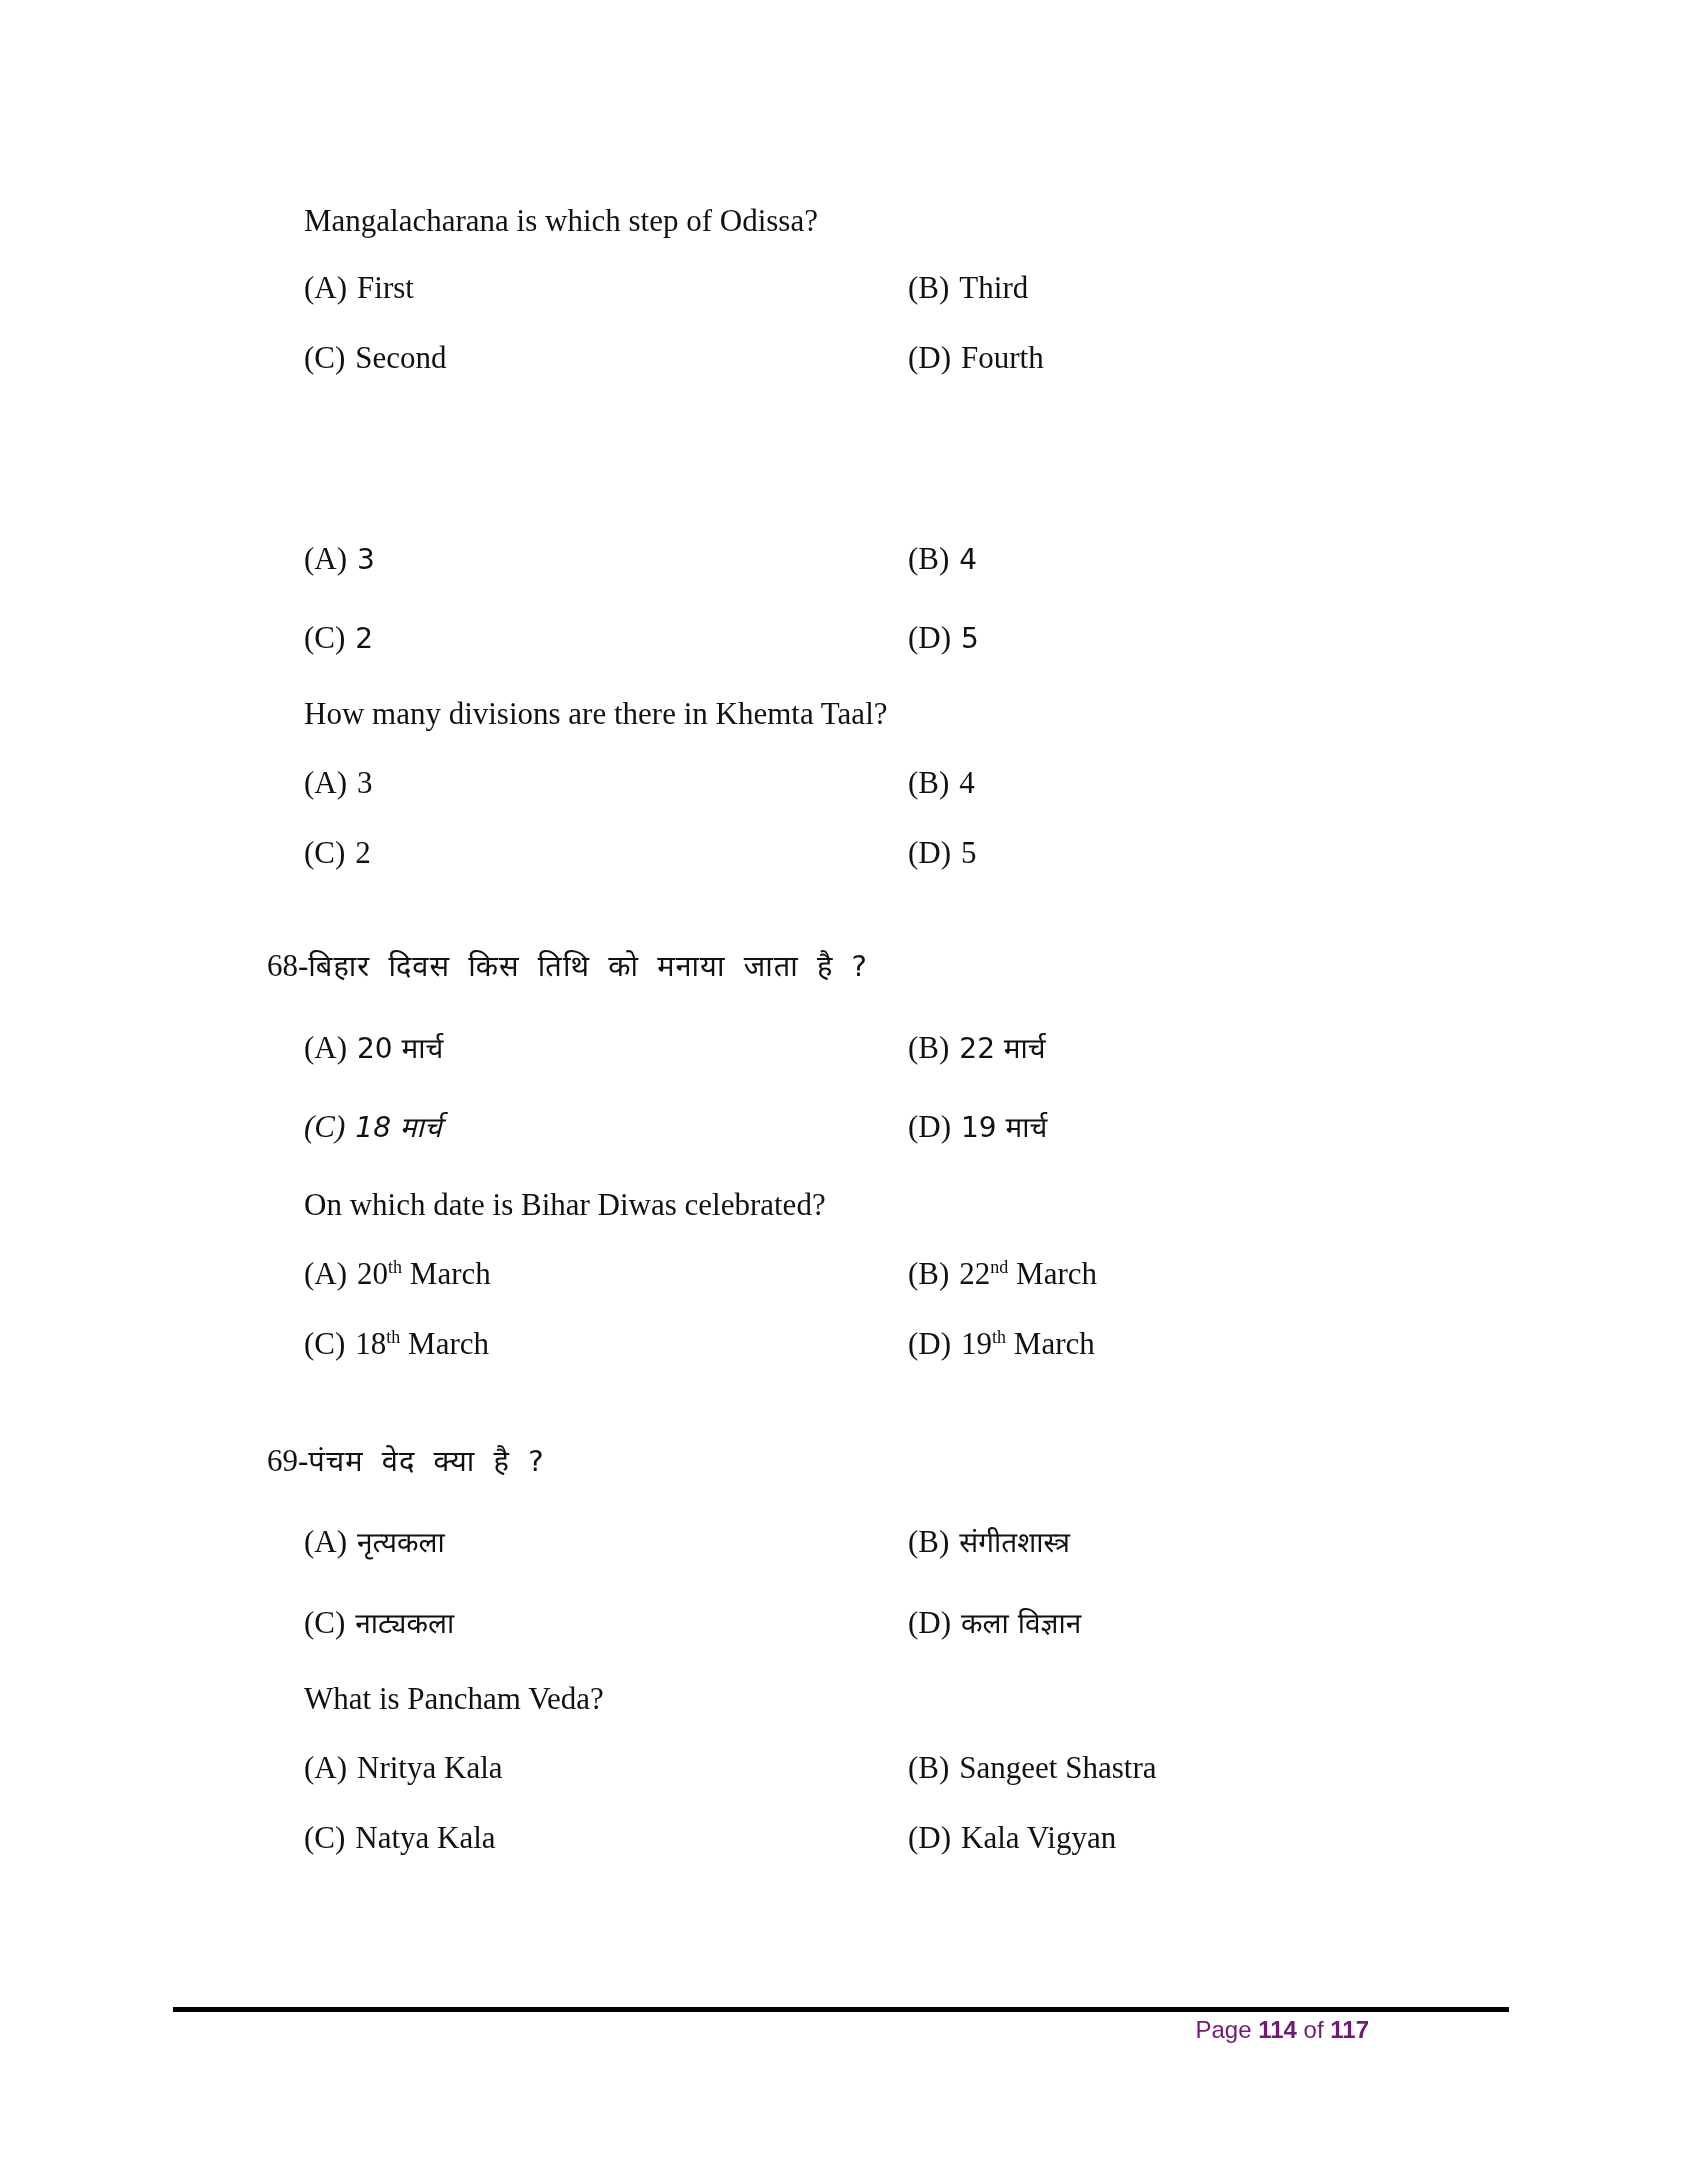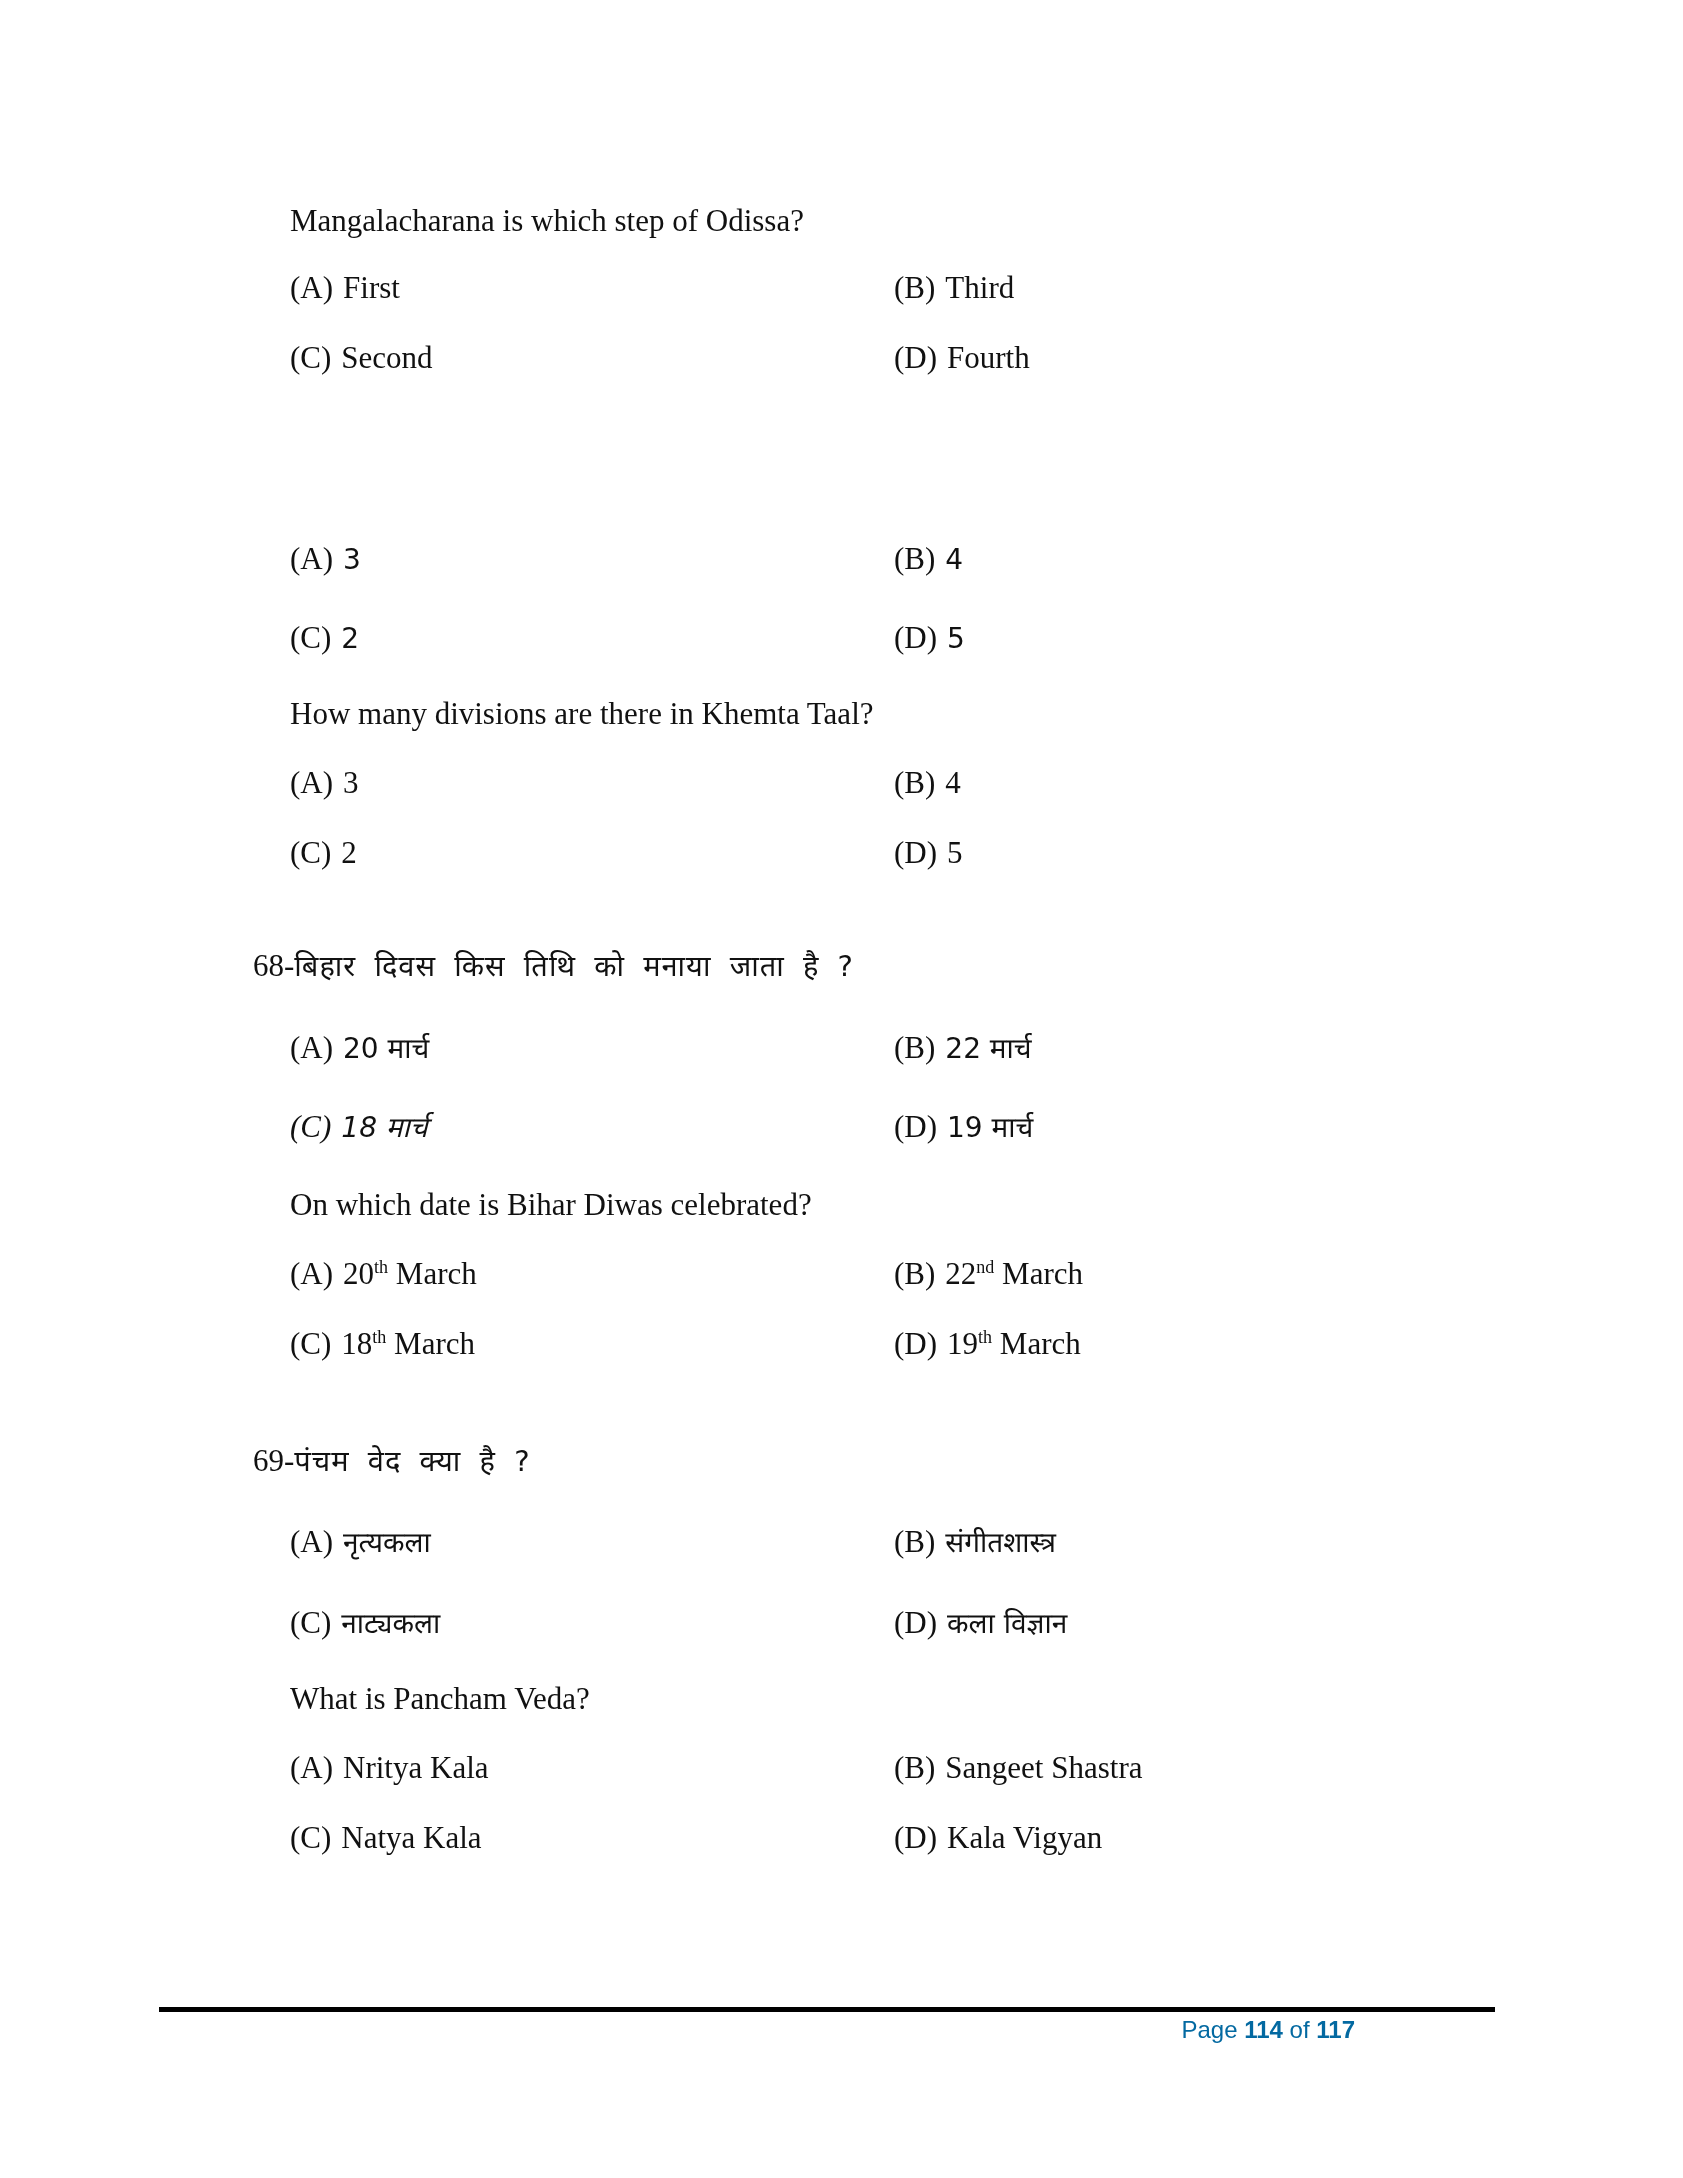--- a/index.html
+++ b/index.html
@@ -1,35 +1,35 @@
 <!DOCTYPE html>
 <html><head>
 <meta charset="utf-8">
 <style>
   html, body { margin: 0; padding: 0; background: #ffffff; }
   body { width: 1683px; height: 2178px; position: relative; overflow: hidden; color: #111; }
-  .page { position: absolute; left: 0; top: 0; width: 1543px; height: 2178px; background: #fff; text-align: right; }
+  .page { position: absolute; left: 14px; top: 0; width: 1543px; height: 2178px; background: #fff; text-align: right; }
   .line {
     position: absolute;
     font-family: "Liberation Serif", "DejaVu Serif", serif;
     font-size: 31px;
     line-height: 40px;
     height: 40px;
     white-space: nowrap;
   }
   .hi { font-family: "DejaVu Sans", sans-serif; font-size: 29px; letter-spacing: 1px; word-spacing: 8px; }
   .qnum { font-family: "Liberation Serif", serif; font-size: 31px; letter-spacing: 0; }
   .opt .lbl { font-family: "Liberation Serif", serif; margin-right: 10px; }
   .opt .txt.hi-opt { font-family: "DejaVu Sans", sans-serif; font-size: 28px; }
   sup { font-size: 18px; line-height: 0; vertical-align: 11px; }
   .rule { position: absolute; left: 159px; width: 1336px; top: 2007px; height: 5px; background: #000; }
   .footer {
     position: absolute; right: 188px; top: 2014px;
     font-family: "Liberation Sans", "DejaVu Sans", sans-serif;
-    font-size: 24px; line-height: 32px; color: #0369a1;
+    font-size: 24px; line-height: 32px; color: #701a75;
   }
   .footer b { font-weight: bold; }
 </style>
 </head>
 <body>
 
 <div class="page">
 
   <div class="line" style="left:290px; top:201px;">Mangalacharana is which step of Odissa?</div>
   <div class="line opt" style="left:290px; top:268px;"><span class="lbl">(A)</span><span class="txt">First</span></div>

